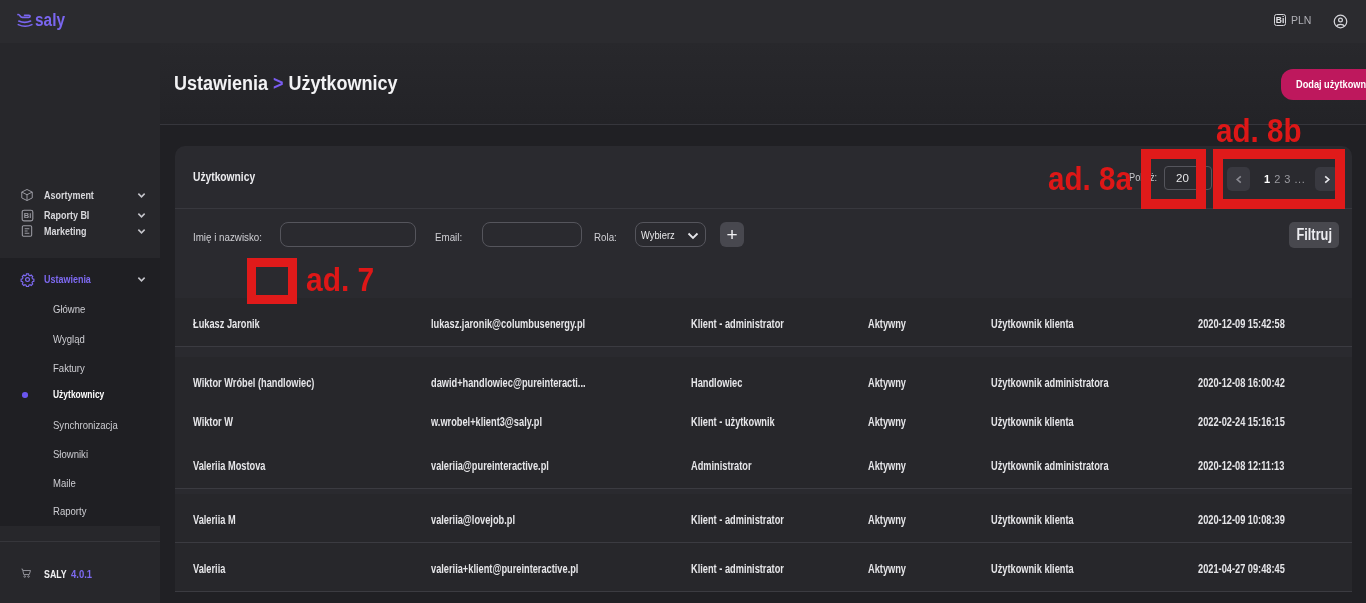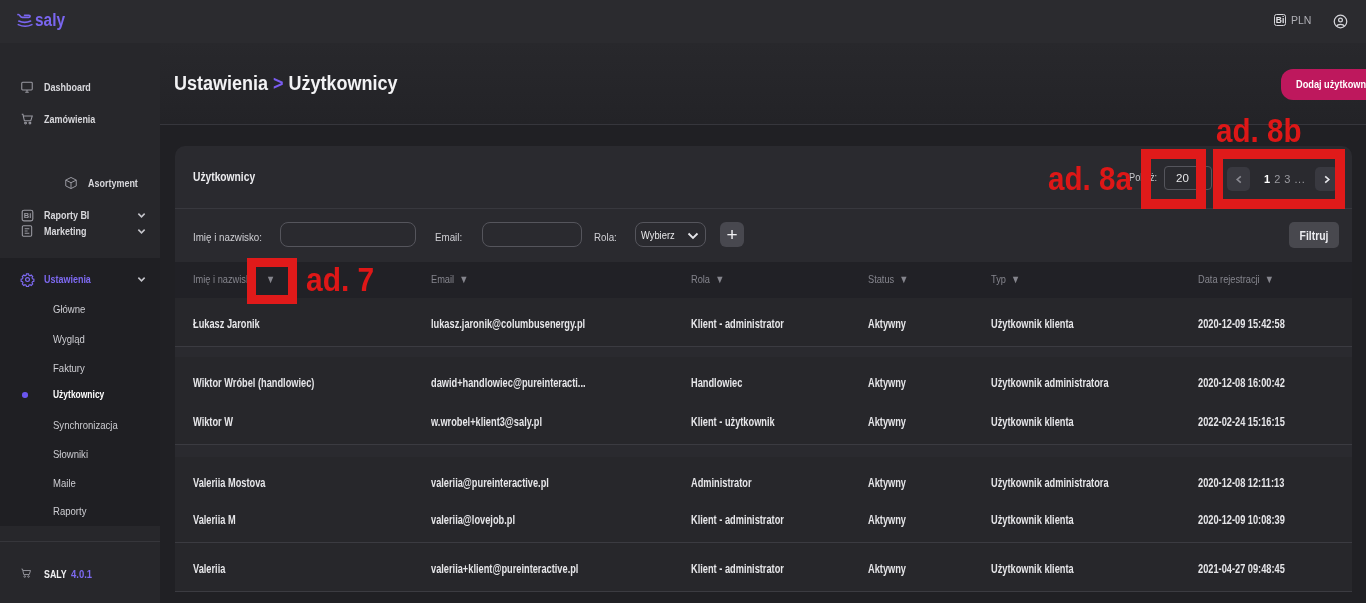--- a/index.html
+++ b/index.html
@@ -44,21 +44,21 @@
   #pnums b { color:#fff; }
   #fdivider { position:absolute; left:0; top:62px; width:1177px; height:1px; background:#38383e; }
   .flabel { position:absolute; top:85px; font-size:11.5px; color:#d0d0d5; transform:scaleX(0.85); transform-origin:0 50%; white-space:nowrap; }
   .finput { position:absolute; top:76px; height:25px; border:1px solid #55555c; border-radius:8px; background:transparent; }
   #fselect { position:absolute; left:460px; top:76px; width:71px; height:25px; border:1px solid #55555c; border-radius:8px;
      color:#e8e8ea; font-size:11px; display:flex; align-items:center; padding-left:5px; }
   #fselect .wt { transform:scaleX(0.85); transform-origin:0 50%; }
   #fplus { position:absolute; left:545px; top:76px; width:24px; height:25px; background:#48484f; border-radius:6px;
      color:#f0f0f2; font-size:19px; font-weight:normal; display:flex; align-items:center; justify-content:center; }
   #filtruj { position:absolute; left:1114px; top:76px; width:50px; height:26px; background:#48484e; border-radius:5px;
-     color:#ececf0; font-size:13px; font-weight:bold; display:flex; align-items:center; justify-content:center; }
+     color:#ececf0; font-size:16px; font-weight:bold; display:flex; align-items:center; justify-content:center; }
   #filtruj span { transform:scaleX(0.8); }
   
   #thead { position:absolute; left:0; top:116px; width:1177px; height:36px; background:#212126; }
   .th { position:absolute; top:11px; font-size:11px; color:#85858d; transform:scaleX(0.84); transform-origin:0 50%; white-space:nowrap; }
   .tr { position:absolute; left:0; width:1177px; height:49px; border-bottom:1px solid #3b3b41; background:#27272b; }
   .td { position:absolute; top:19px; font-size:12px; font-weight:bold; color:#e6e6e9; transform:scaleX(0.77); transform-origin:0 50%; white-space:nowrap; }
   #tbottom { position:absolute; left:0; top:446px; width:1177px; height:11px; background:#202024; }
   
   .redbox { position:absolute; border:10px solid #e01a1a; }
   .redtxt { position:absolute; color:#de1717; font-size:30px; font-weight:bold; white-space:nowrap; }
@@ -80,36 +80,21 @@
   <svg id="usericon" width="15" height="15" viewBox="0 0 24 24" fill="none" stroke="#d5d5da" stroke-width="2">
     <circle cx="12" cy="12" r="10"></circle>
     <circle cx="12" cy="9.5" r="3"></circle>
     <path d="M5.8 19.8 C7.5 15.5 16.5 15.5 18.2 19.8"></path>
   </svg>
 </div>
 
 <div id="sidebar">
   <div id="activegroup"></div>
 
-  <div class="mitem" style="top:28px;">
-    <svg width="14" height="14" viewBox="0 0 24 24" fill="none" stroke="#9a9aa2" stroke-width="1.8">
-        <rect x="3" y="4" width="18" height="13" rx="1.5"></rect>
-        <path d="M9 21 h6 M12 17 v4"></path>
-      </svg>
-    <span class="lbl">Dashboard</span>
-  </div>
-  <div class="mitem" style="top:60px;">
-    <svg width="14" height="14" viewBox="0 0 24 24" fill="none" stroke="#9a9aa2" stroke-width="1.8">
-        <path d="M3 4 h2 l2.5 11 h11 l2.5 -8 H6"></path>
-        <circle cx="9.5" cy="19" r="1.6"></circle>
-        <circle cx="17" cy="19" r="1.6"></circle>
-      </svg>
-    <span class="lbl">Zamówienia</span>
-  </div>
-  <div class="mitem" style="top:124px;margin-left:44px;">
+  <div class="mitem" style="top:136px;">
     <svg width="14" height="14" viewBox="0 0 24 24" fill="none" stroke="#9a9aa2" stroke-width="1.7">
         <path d="M12 2.5 L21 7 V17 L12 21.5 L3 17 V7 Z M3 7 L12 11.5 L21 7 M12 11.5 V21.5"></path>
       </svg>
     <span class="lbl">Asortyment</span>
     <svg class="chev" width="9" height="8" viewBox="0 0 10 8" fill="none" stroke="#c5c5cb" stroke-width="1.7">
         <path d="M1.5 2.5 L5 6 L8.5 2.5"></path>
       </svg>
   </div>
   <div class="mitem" style="top:156px;">
     <svg width="15" height="15" viewBox="0 0 24 24" fill="none" stroke="#9a9aa2" stroke-width="1.8">
@@ -195,28 +180,20 @@
         <span class="wt">Wybierz</span>
       <svg style="position:absolute; right:6px; top:9px;" width="12" height="8" viewBox="0 0 12 8" fill="none" stroke="#e6e6ea" stroke-width="1.8">
           <path d="M1.5 1.5 L6 6 L10.5 1.5"></path>
         </svg>
     </div>
     <div id="fplus">+</div>
     <div id="filtruj">
         <span>Filtruj</span>
       </div>
 
-    <div id="thead">
-      <span class="th" style="left:18px;">Imię i nazwisko &nbsp;&nbsp;&nbsp;▼</span>
-      <span class="th" style="left:256px;">Email &nbsp;▼</span>
-      <span class="th" style="left:516px;">Rola &nbsp;▼</span>
-      <span class="th" style="left:693px;">Status &nbsp;▼</span>
-      <span class="th" style="left:816px;">Typ &nbsp;▼</span>
-      <span class="th" style="left:1023px;">Data rejestracji &nbsp;▼</span>
-    </div>
 
     <div class="tr" style="top:152px;">
       <span class="td" style="left:18px;">Łukasz Jaronik</span>
       <span class="td" style="left:256px;">lukasz.jaronik@columbusenergy.pl</span>
       <span class="td" style="left:516px;">Klient - administrator</span>
       <span class="td" style="left:693px;">Aktywny</span>
       <span class="td" style="left:816px;">Użytkownik klienta</span>
       <span class="td" style="left:1023px;">2020-12-09 15:42:58</span>
     </div>
     <div class="tr" style="top:211px;">
@@ -228,21 +205,21 @@
       <span class="td" style="left:1023px;">2020-12-08 16:00:42</span>
     </div>
     <div class="tr" style="top:250px;">
       <span class="td" style="left:18px;">Wiktor W</span>
       <span class="td" style="left:256px;">w.wrobel+klient3@saly.pl</span>
       <span class="td" style="left:516px;">Klient - użytkownik</span>
       <span class="td" style="left:693px;">Aktywny</span>
       <span class="td" style="left:816px;">Użytkownik klienta</span>
       <span class="td" style="left:1023px;">2022-02-24 15:16:15</span>
     </div>
-    <div class="tr" style="top:311px;">
+    <div class="tr" style="top:294px;">
       <span class="td" style="left:18px;">Valeriia Mostova</span>
       <span class="td" style="left:256px;">valeriia@pureinteractive.pl</span>
       <span class="td" style="left:516px;">Administrator</span>
       <span class="td" style="left:693px;">Aktywny</span>
       <span class="td" style="left:816px;">Użytkownik administratora</span>
       <span class="td" style="left:1023px;">2020-12-08 12:11:13</span>
     </div>
     <div class="tr" style="top:348px;">
       <span class="td" style="left:18px;">Valeriia M</span>
       <span class="td" style="left:256px;">valeriia@lovejob.pl</span>

